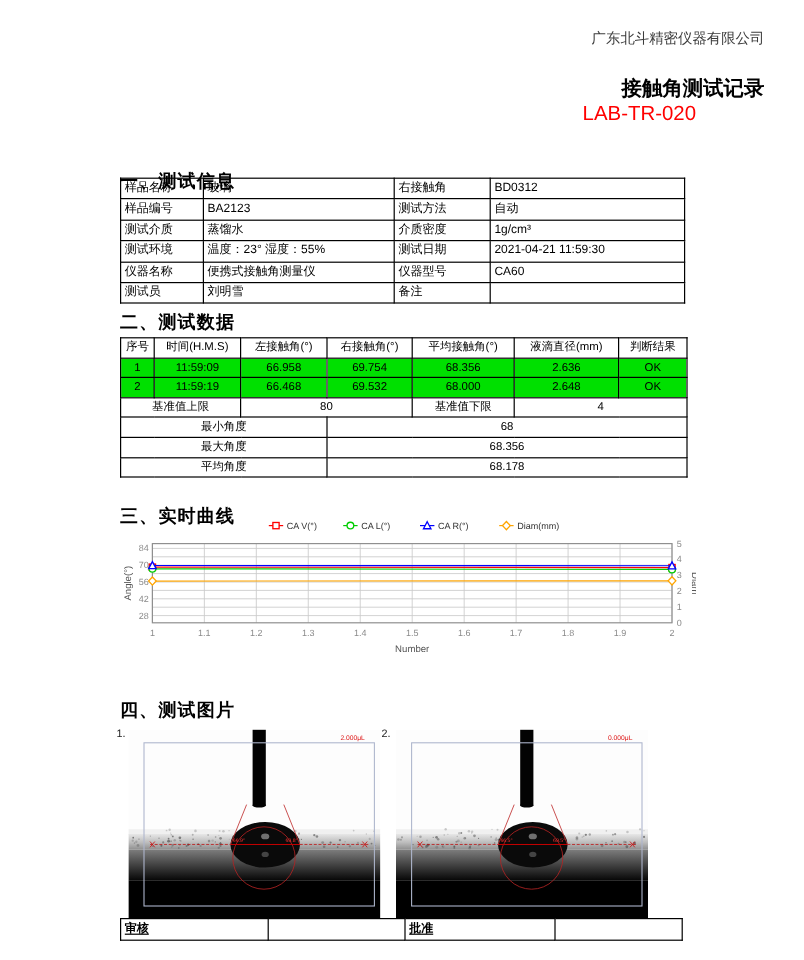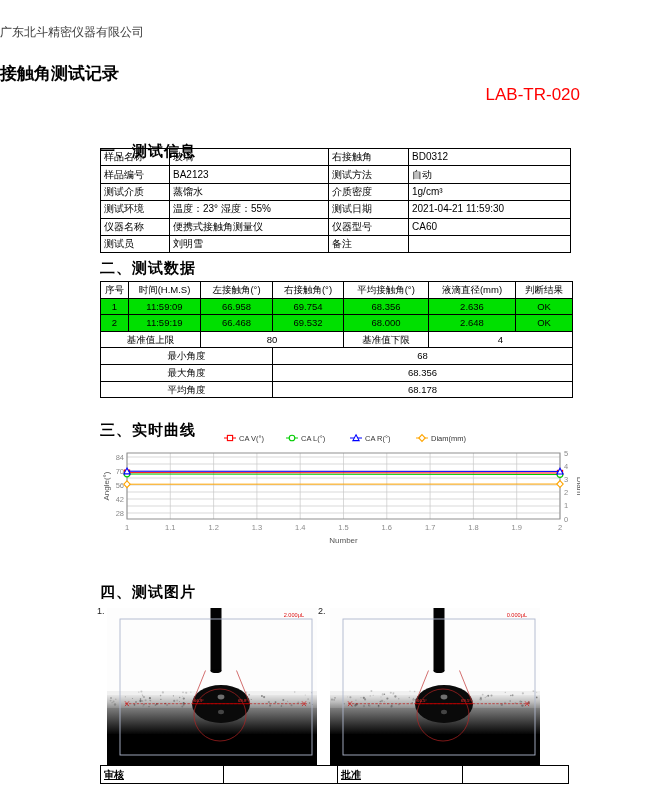--- a/index.html
+++ b/index.html
@@ -1,19 +1,19 @@
 <!DOCTYPE html>
 <html><head>
 <meta charset="utf-8">
 <style>
   html,body{margin:0;padding:0;background:#fff;}
   body{width:670px;height:800px;position:relative;overflow:hidden;
        font-family:"Liberation Sans","DejaVu Sans",sans-serif;color:#000;}
   .abs{position:absolute;}
-  .center{left:0;width:637px;text-align:left;}
+  .center{left:0;width:637px;text-align:right;}
   .company{top:24px;font-size:12px;color:#3c3c3c;}
   .title{top:62px;font-size:17px;font-weight:bold;}
   .docno{top:85px;right:90px;color:#ff0000;font-size:17px;}
   .sect{left:100px;font-size:15px;font-weight:bold;letter-spacing:1px;margin-top:20px;}
   table{border-collapse:collapse;table-layout:fixed;}
   td{border:1px solid #000;font-size:10px;padding:0 3px;overflow:hidden;
      white-space:nowrap;height:16px;line-height:16px;}
   .t-info{left:100px;top:148px;width:470px;}
   .t-info td{height:16.4px;}
   .t-data{left:100px;top:281px;width:472px;}

